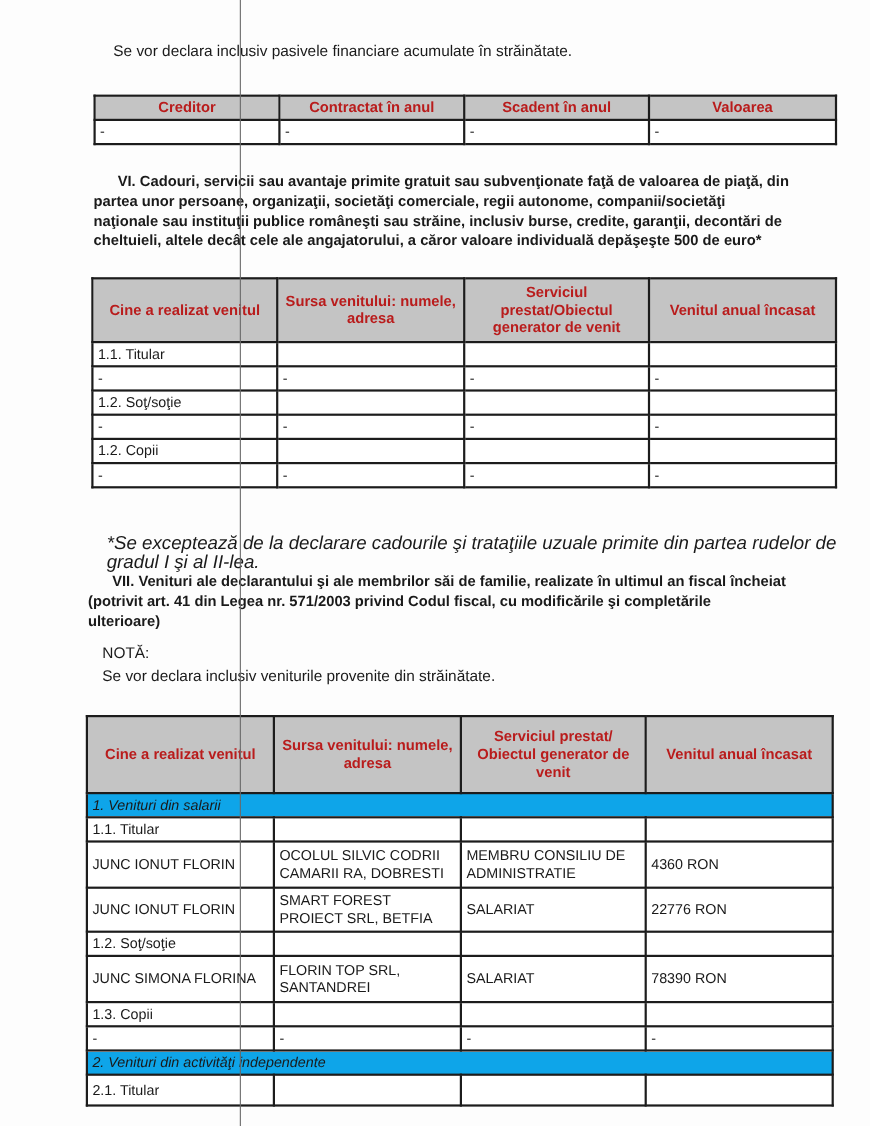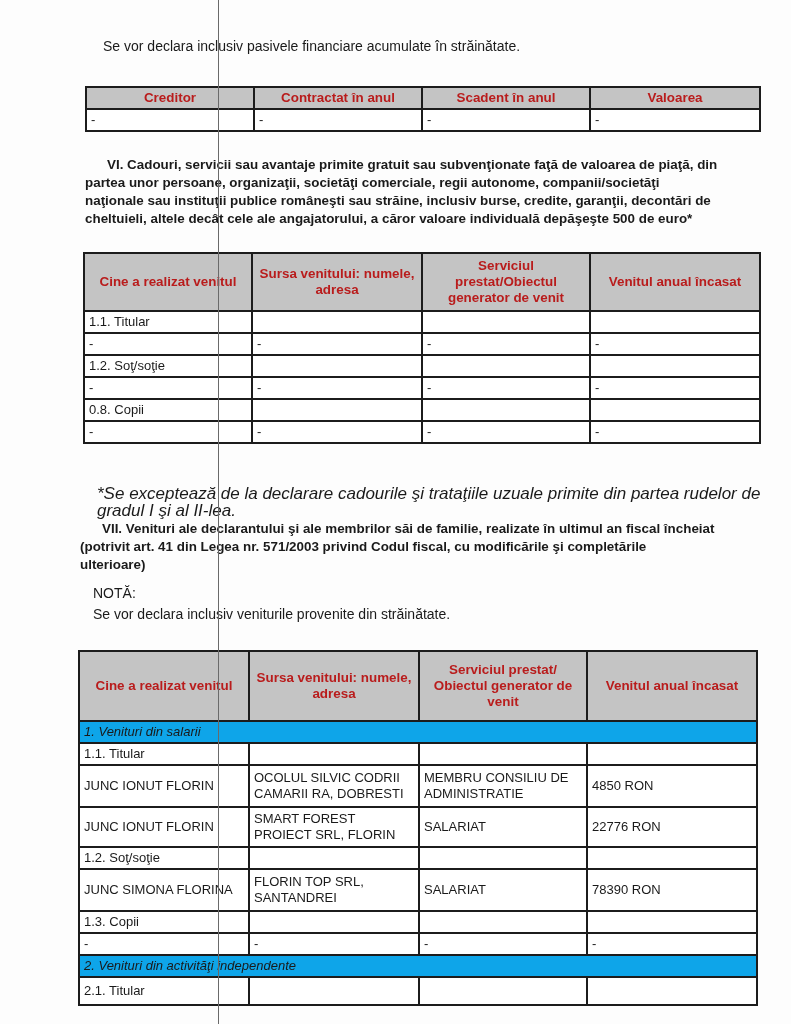--- a/index.html
+++ b/index.html
@@ -107,21 +107,21 @@
       <td></td>
       <td></td>
     </tr>
     <tr style="height:22px;">
       <td>-</td>
       <td>-</td>
       <td>-</td>
       <td>-</td>
     </tr>
     <tr style="height:22px;">
-      <td>0.8. Copii</td>
+      <td>1.2. Copii</td>
       <td></td>
       <td></td>
       <td></td>
     </tr>
     <tr style="height:22px;">
       <td>-</td>
       <td>-</td>
       <td>-</td>
       <td>-</td>
     </tr>
@@ -159,25 +159,25 @@
     <tr style="height:22px;">
       <td>1.1. Titular</td>
       <td></td>
       <td></td>
       <td></td>
     </tr>
     <tr style="height:42px;">
       <td>JUNC IONUT FLORIN</td>
       <td>OCOLUL SILVIC CODRII CAMARII RA, DOBRESTI</td>
       <td>MEMBRU CONSILIU DE ADMINISTRATIE</td>
-      <td>4850 RON</td>
+      <td>4360 RON</td>
     </tr>
     <tr style="height:40px;">
       <td>JUNC IONUT FLORIN</td>
-      <td>SMART FOREST PROIECT SRL, FLORIN</td>
+      <td>SMART FOREST PROIECT SRL, BETFIA</td>
       <td>SALARIAT</td>
       <td>22776 RON</td>
     </tr>
     <tr style="height:22px;">
       <td>1.2. Soţ/soţie</td>
       <td></td>
       <td></td>
       <td></td>
     </tr>
     <tr style="height:42px;">

